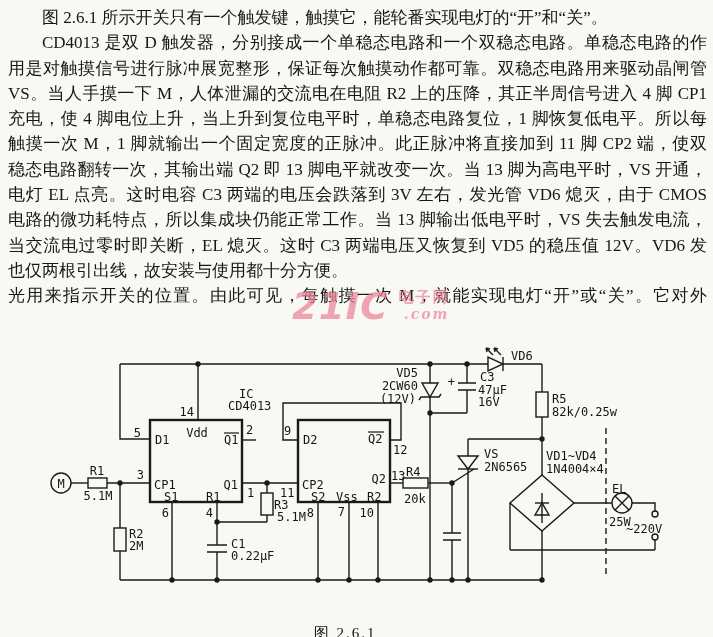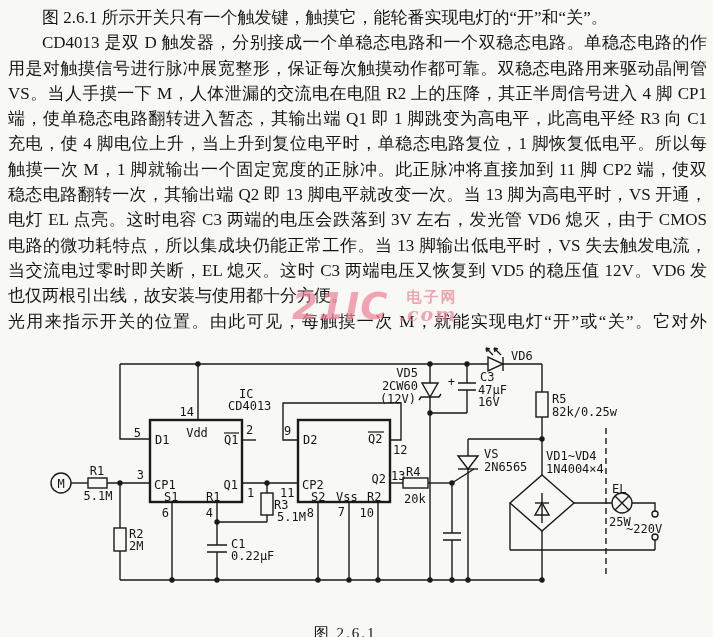--- a/index.html
+++ b/index.html
@@ -19,42 +19,41 @@
   .watermark {
     position:absolute; left:292px; top:290px; display:flex; align-items:flex-start;
     color:#ee8397; opacity:0.72; pointer-events:none; z-index:5;text-align:right;
   }
   .wm-main {
     font-family:"DejaVu Sans",sans-serif; font-weight:bold; font-style:italic;
     font-size:37px; line-height:34px; letter-spacing:1px;
   }
   .wm-side { display:flex; flex-direction:column; margin-left:10px; }
   .wm-cn { font-family:"DejaVu Sans",sans-serif; font-weight:bold; font-size:15px; line-height:15px; letter-spacing:2px; }
-  .wm-com { font-family:"DejaVu Serif",serif; font-weight:bold; font-style:italic; font-size:19px; line-height:18px; letter-spacing:2px; }
+  .wm-com { font-family:"DejaVu Serif",serif; font-weight:bold; font-style:italic; font-size:14px; line-height:18px; letter-spacing:2px; }
   svg.schematic { position:absolute; left:0; top:345px; }
   svg.schematic text {
     font-family:"DejaVu Sans Mono","Liberation Mono",monospace;
     font-size:12px; fill:#151515;
   }
   .caption {
     position:absolute; left:0; top:624px; width:690px; text-align:center;
     font-size:15px; letter-spacing:2px;
   }
 </style>
 </head>
 <body>
 
 <div class="page">
 
   <div class="textblock">
     <div class="tline indent nojust">图 2.6.1 所示开关只有一个触发键，触摸它，能轮番实现电灯的“开”和“关”。</div>
     <div class="tline indent">CD4013 是双 D 触发器，分别接成一个单稳态电路和一个双稳态电路。单稳态电路的作</div>
     <div class="tline">用是对触摸信号进行脉冲展宽整形，保证每次触摸动作都可靠。双稳态电路用来驱动晶闸管</div>
     <div class="tline">VS。当人手摸一下 M，人体泄漏的交流电在电阻 R2 上的压降，其正半周信号进入 4 脚 CP1</div>
-    <div class="tline">端，使单稳态电路翻转进入暂态，其输出端 Q1 即 1 脚跳变为高电平，此高电平经 R3 向 C1</div>
     <div class="tline">充电，使 4 脚电位上升，当上升到复位电平时，单稳态电路复位，1 脚恢复低电平。所以每</div>
     <div class="tline">触摸一次 M，1 脚就输出一个固定宽度的正脉冲。此正脉冲将直接加到 11 脚 CP2 端，使双</div>
     <div class="tline">稳态电路翻转一次，其输出端 Q2 即 13 脚电平就改变一次。当 13 脚为高电平时，VS 开通，</div>
     <div class="tline">电灯 EL 点亮。这时电容 C3 两端的电压会跌落到 3V 左右，发光管 VD6 熄灭，由于 CMOS</div>
     <div class="tline">电路的微功耗特点，所以集成块仍能正常工作。当 13 脚输出低电平时，VS 失去触发电流，</div>
     <div class="tline">当交流电过零时即关断，EL 熄灭。这时 C3 两端电压又恢复到 VD5 的稳压值 12V。VD6 发</div>
     <div class="tline nojust">也仅两根引出线，故安装与使用都十分方便。</div>
     <div class="tline">光用来指示开关的位置。由此可见，每触摸一次 M，就能实现电灯“开”或“关”。它对外</div>
   </div>
 

